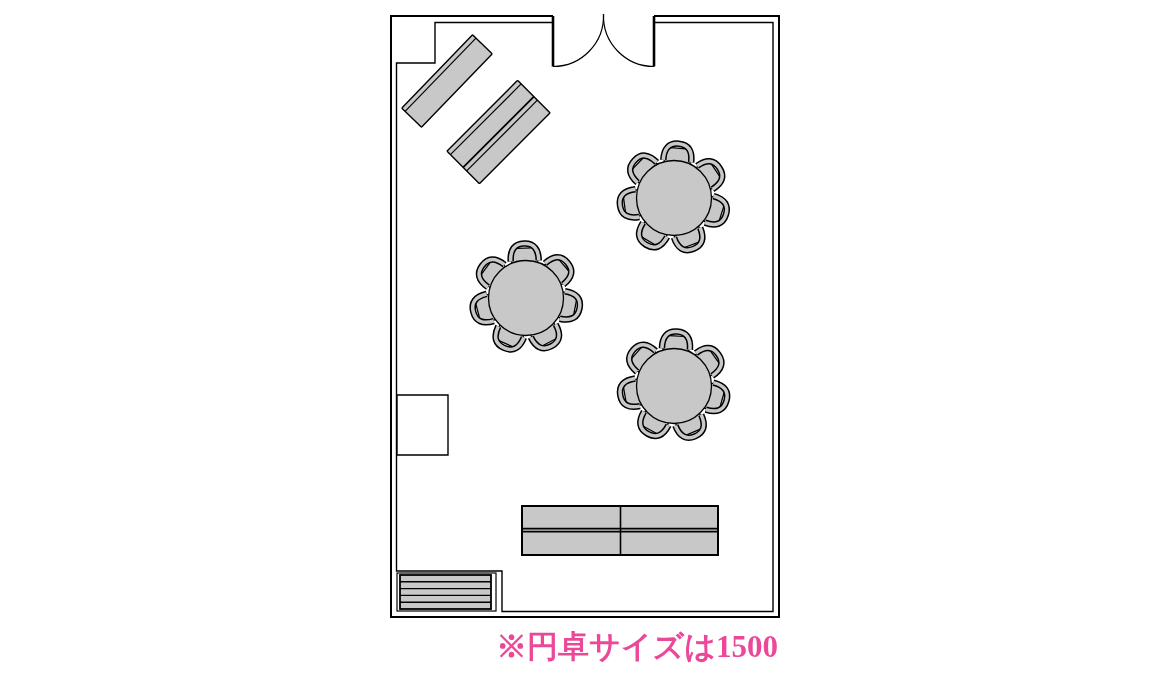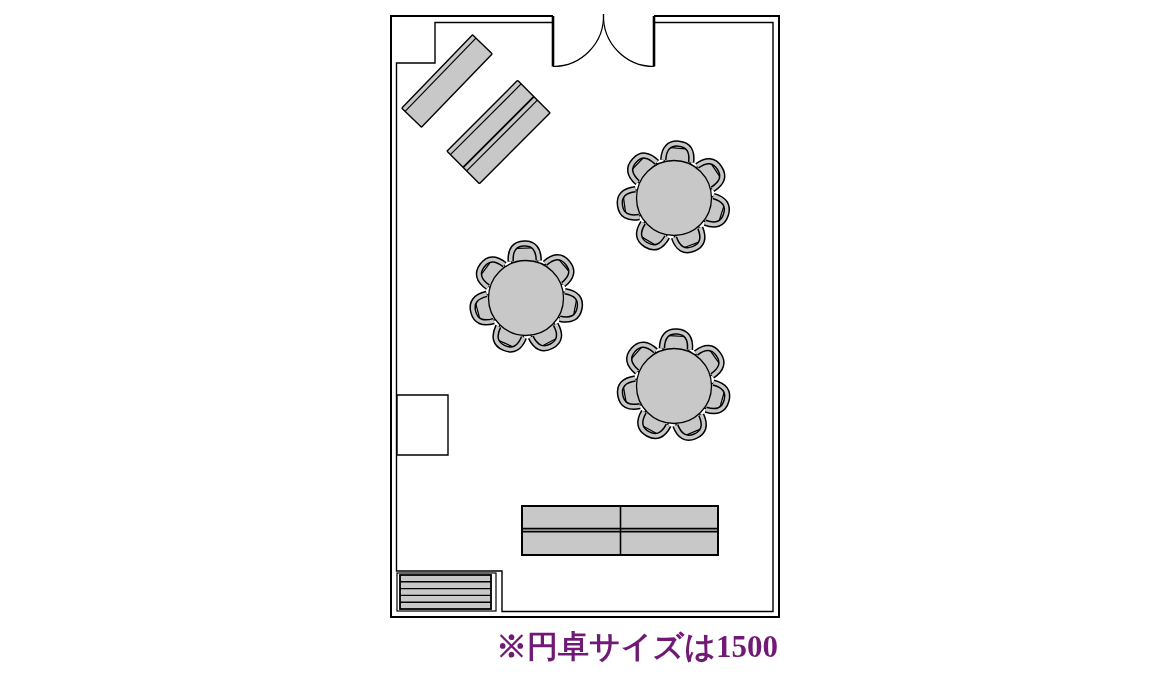--- a/index.html
+++ b/index.html
@@ -4,21 +4,21 @@
 <style>
   html,body{margin:0;padding:0;}
   body{
     width:1170px;height:680px;position:relative;
     background:#ffffff;overflow:hidden;
     font-family:"Liberation Serif","DejaVu Serif",serif;
   }
   .plan-svg{position:absolute;left:0;top:0;}
   .caption{
     position:absolute;left:496px;top:626px;
-    font-size:31px;font-weight:bold;color:#701a75;
+    font-size:31px;font-weight:bold;color:#ec4899;
     letter-spacing:0px;white-space:nowrap;
     font-family:"Liberation Serif","DejaVu Serif",serif;
   }
 </style>
 </head>
 <body style="background: rgb(255, 255, 255);">
 
 <svg class="plan-svg" width="1170" height="680" viewBox="0 0 1170 680">
 
   <g>

